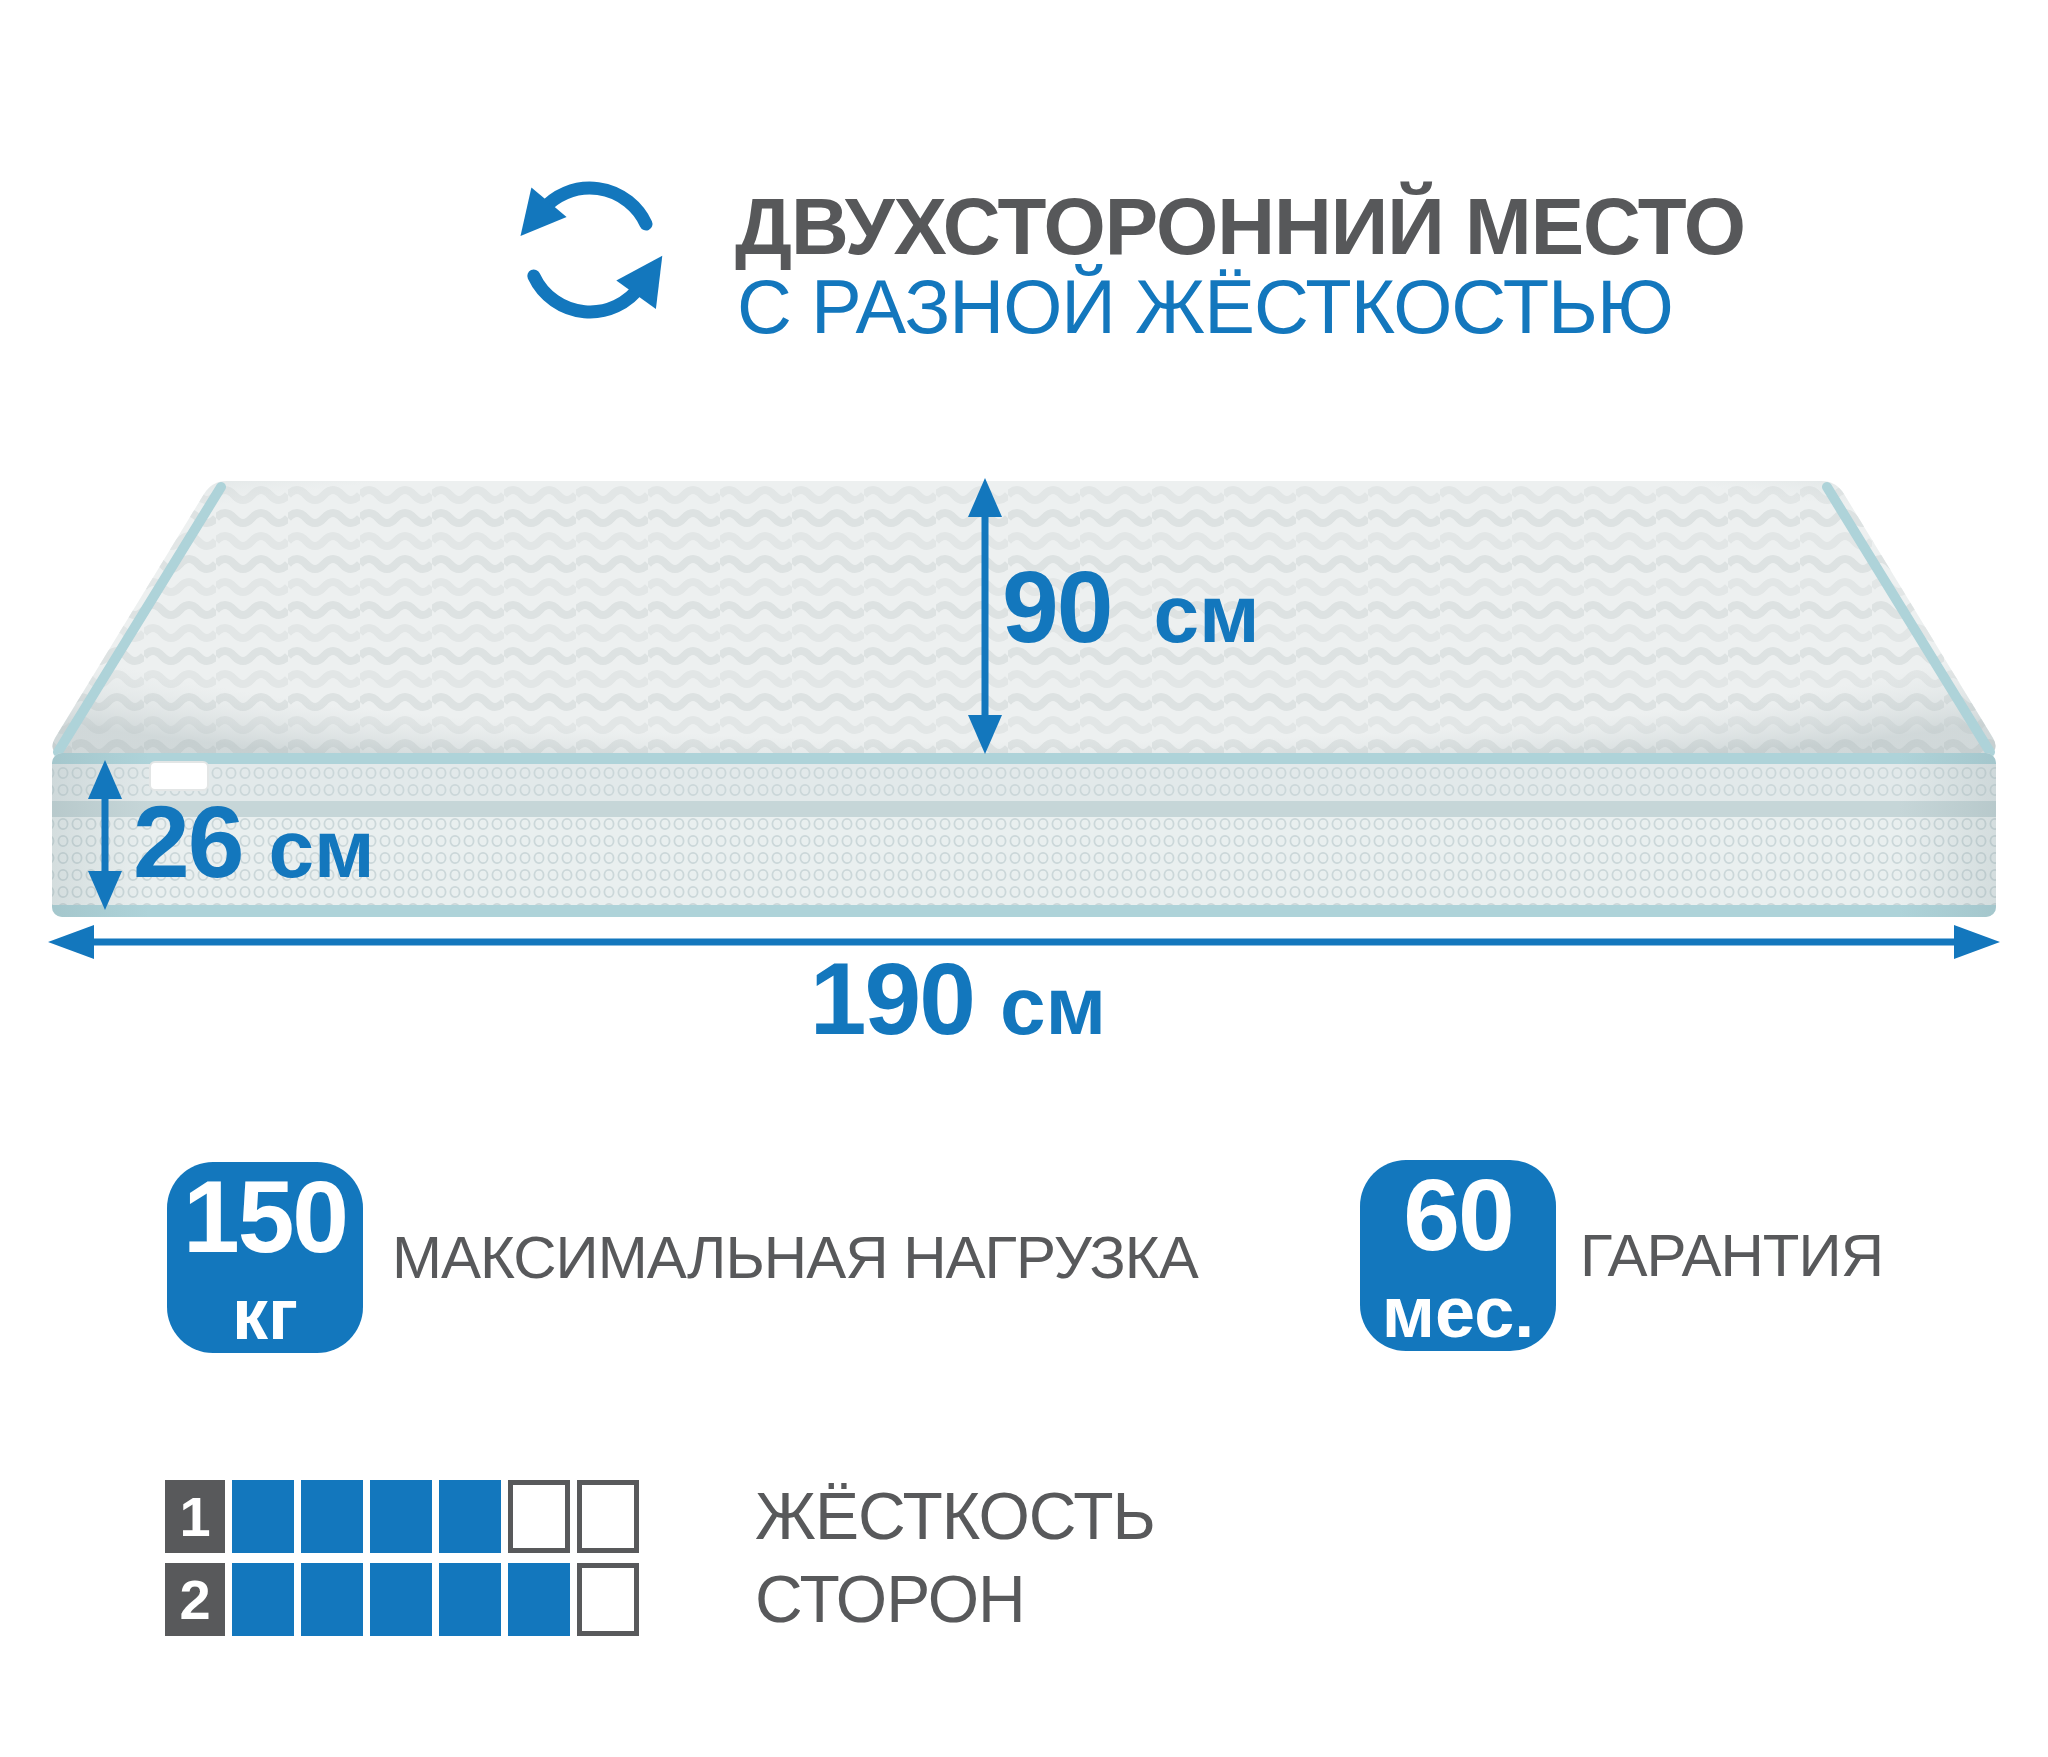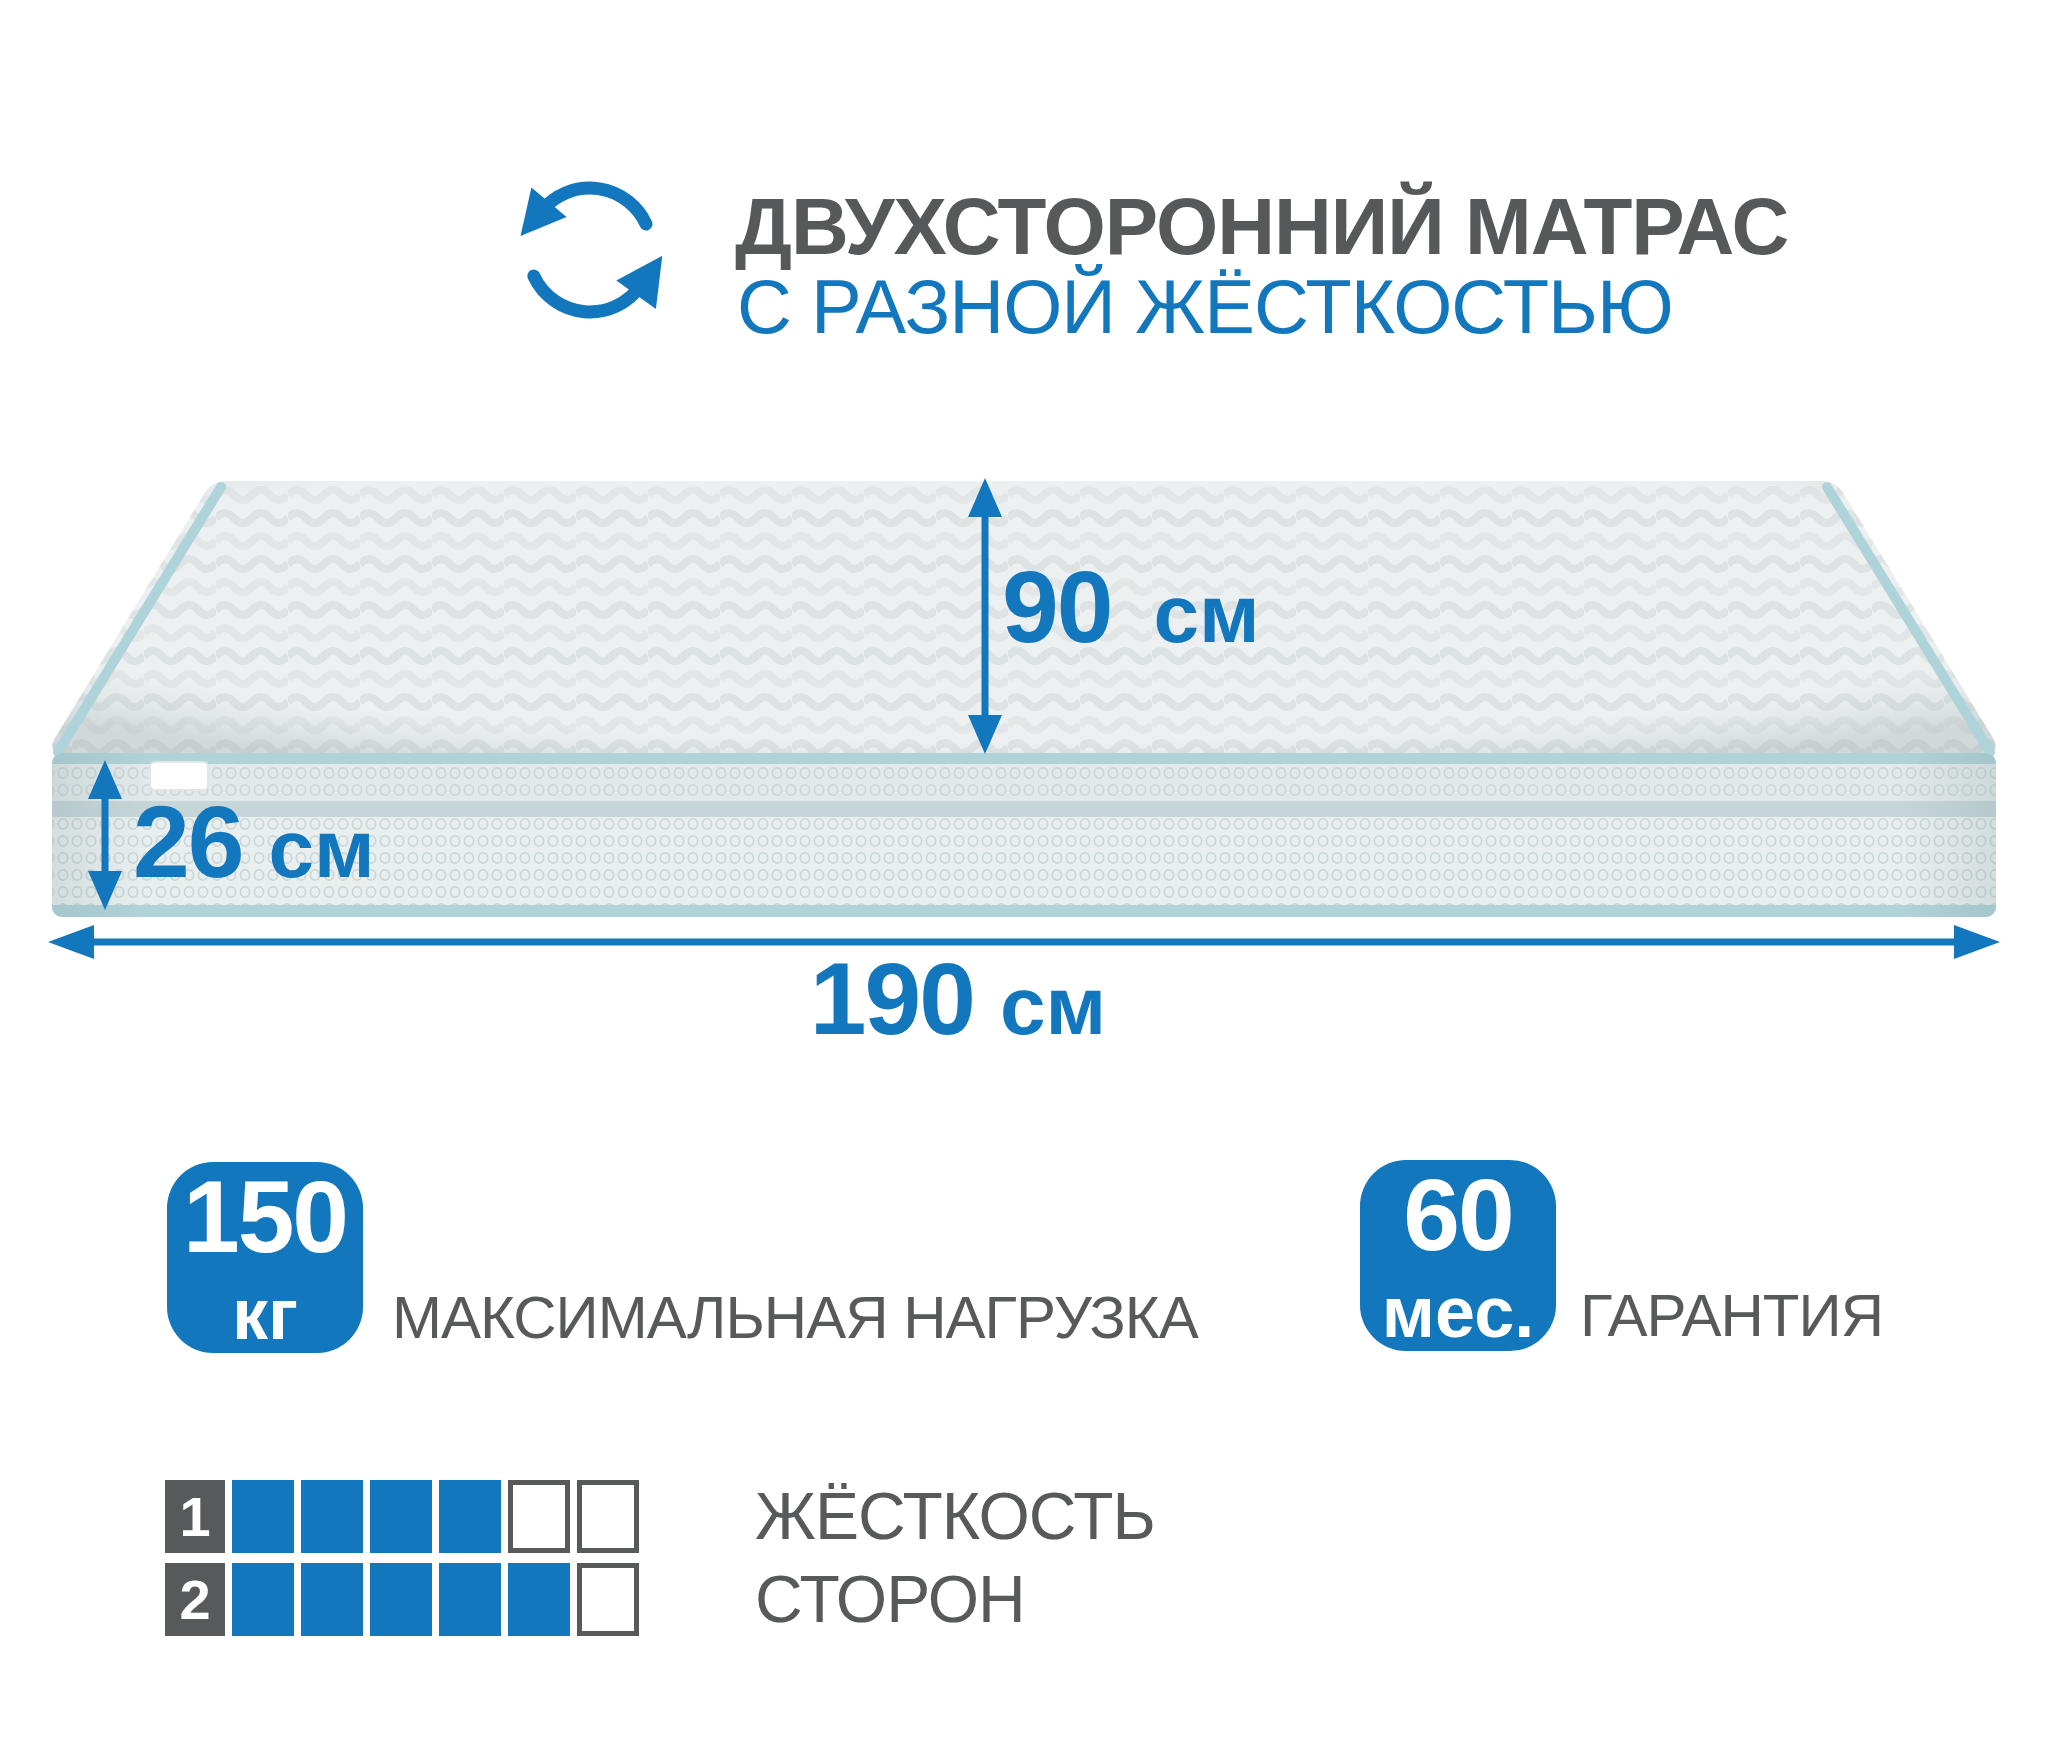--- a/index.html
+++ b/index.html
@@ -29,21 +29,21 @@
   
   .badge{
     position:absolute;width:196px;height:191px;background:#1377bd;border-radius:46px;
     display:flex;flex-direction:column;align-items:center;justify-content:center;color:#ffffff;
   }
   #badge-load{left:167px;top:1162px;}
   #badge-warranty{left:1360px;top:1160px;}
   .badge .b-val{font-size:102px;font-weight:700;line-height:1;letter-spacing:-2px;}
   .badge .b-unit{font-size:72px;font-weight:700;line-height:1;margin-top:10px;}
   .badge-label{
-    position:absolute;height:191px;display:flex;flex-direction:column;justify-content:flex-end;
+    position:absolute;height:191px;display:flex;flex-direction:column;justify-content:center;
     color:#58595b;font-size:60px;line-height:70px;font-weight:400;white-space:nowrap;letter-spacing:-1px;
   }
   #load-label{left:392px;top:1162px;}
   #warranty-label{left:1580px;top:1160px;}
   
   #firmness{position:absolute;left:165px;top:1480px;display:flex;flex-direction:column;gap:10px;}
   .firm-row{display:flex;gap:7px;}
   .firm-label{
     width:60px;height:73px;background:#58595b;color:#ffffff;
     font-size:56px;font-weight:700;display:flex;align-items:center;justify-content:center;
@@ -66,21 +66,21 @@
     <g fill="none" stroke="#1377bd" stroke-width="13" stroke-linecap="round">
       <path d="M 37.5 40 A 62 62 0 0 1 141 54"></path>
       <path d="M 135.8 115.6 A 62 62 0 0 1 28.8 106"></path>
     </g>
     <g fill="#1377bd" stroke="none">
       <polygon points="15.5,66 61.6,47.1 26.4,17.5"></polygon>
       <polygon points="157.3,85.8 150.9,139 111.3,110.6"></polygon>
     </g>
   </svg>
 
-  <div class="title">ДВУХСТОРОННИЙ МАТРАС</div>
+  <div class="title">ДВУХСТОРОННИЙ МЕСТО</div>
   <div class="subtitle">С РАЗНОЙ ЖЁСТКОСТЬЮ</div>
 
   <svg class="scene" viewBox="0 0 2048 1757" aria-hidden="true">
     <defs>
       <pattern id="quilt" width="72" height="46" patternUnits="userSpaceOnUse">
         <path d="M0 12 Q 9 2 18 12 T 36 12 T 54 12 T 72 12" stroke="#dde2e2" stroke-width="8" fill="none"></path>
         <path d="M0 35 Q 9 25 18 35 T 36 35 T 54 35 T 72 35" stroke="#e2e6e6" stroke-width="8" fill="none"></path>
       </pattern>
       <pattern id="dots" width="14" height="17" patternUnits="userSpaceOnUse">
         <ellipse cx="7" cy="8" rx="4.6" ry="5.2" fill="none" stroke="#cbd7d9" stroke-width="1.8"></ellipse>

